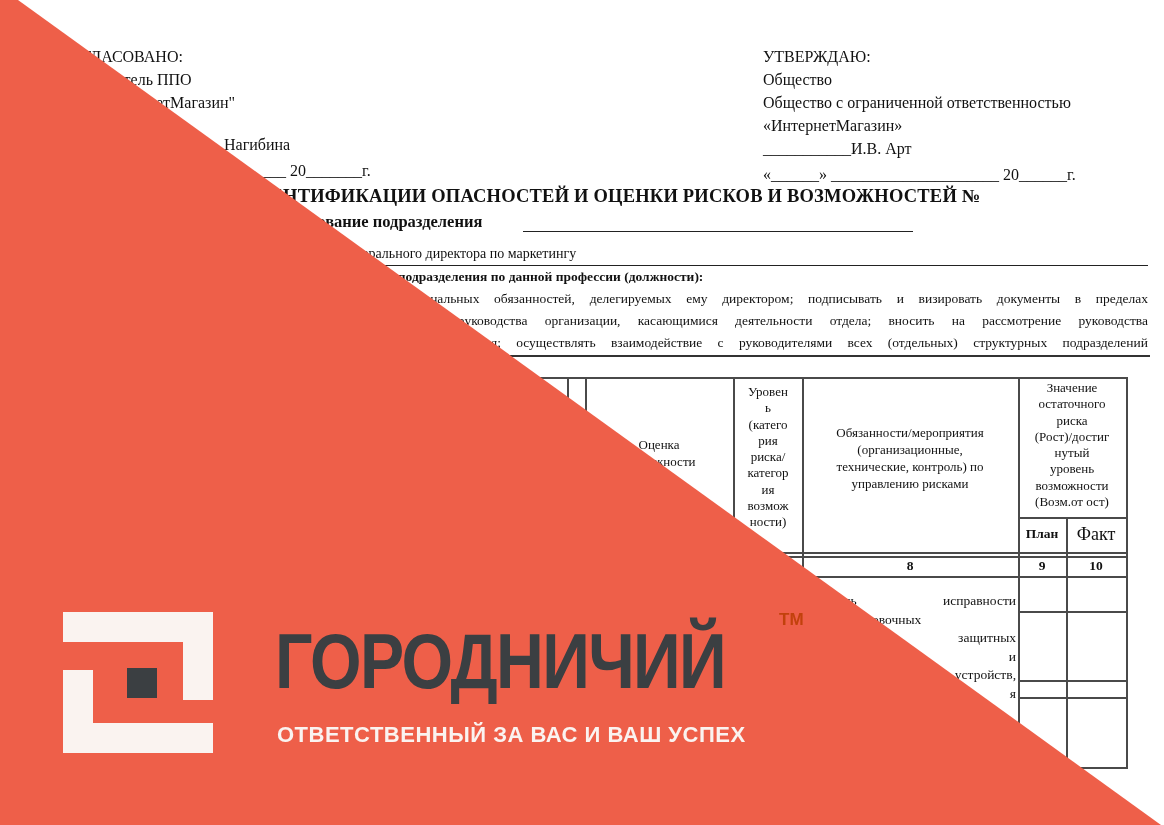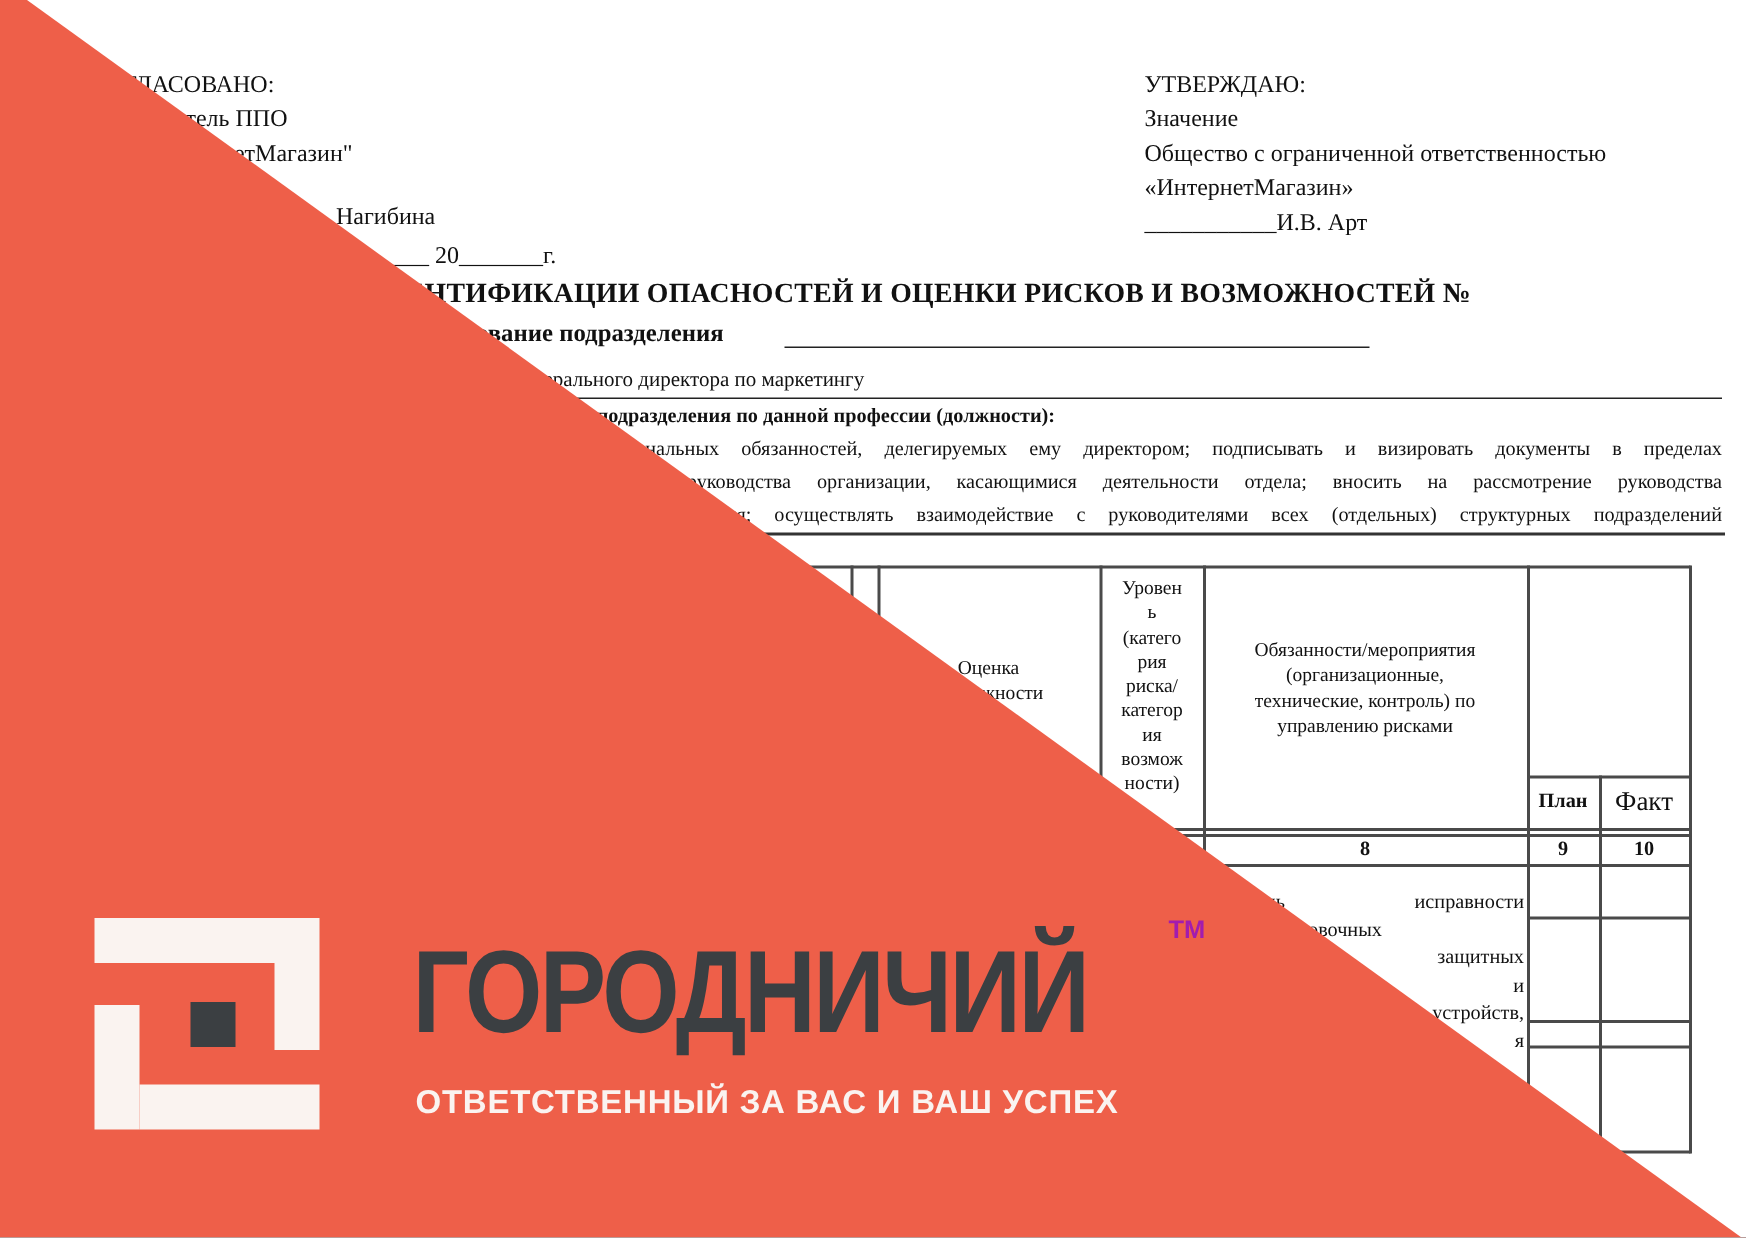--- a/index.html
+++ b/index.html
@@ -37,24 +37,25 @@
 
 <div id="canvas">
 
   <div class="abs doc" style="left:60px;top:45px;">СОГЛАСОВАНО:</div>
   <div class="abs doc" style="left:60px;top:68px;">Председатель ППО</div>
   <div class="abs doc" style="left:60px;top:91px;">ООО "ИнтернетМагазин"</div>
   <div class="abs doc" style="left:60px;top:133px;">____________________ Нагибина</div>
   <div class="abs doc" style="left:110px;top:159px;">______________________ 20_______г.</div>
 
   <div class="abs doc" style="left:763px;top:45px;">УТВЕРЖДАЮ:</div>
-  <div class="abs doc" style="left:763px;top:68px;">Значение</div>
+  <div class="abs doc" style="left:763px;top:68px;">Общество</div>
   <div class="abs doc" style="left:763px;top:91px;">Общество с ограниченной ответственностью</div>
   <div class="abs doc" style="left:763px;top:114px;">«ИнтернетМагазин»</div>
   <div class="abs doc" style="left:763px;top:137px;">___________И.В. Арт</div>
+  <div class="abs doc" style="left:763px;top:163px;">«______»  _____________________ 20______г.</div>
 
   <div class="abs title" style="left:243px;top:186px;">ИДЕНТИФИКАЦИИ ОПАСНОСТЕЙ И ОЦЕНКИ РИСКОВ И ВОЗМОЖНОСТЕЙ №</div>
   <div class="abs subtitle" style="left:262px;top:212px;">наименование подразделения</div>
   <div class="abs" style="left:523px;top:213px;width:390px;height:18px;border-bottom:1.5px solid #222;"></div>
 
   <div class="abs" style="left:343px;top:246px;width:805px;height:19px;border-bottom:1.3px solid #222;font-size:14px;">генерального директора по маркетингу</div>
   <div class="abs body13 b" style="left:248px;top:269px;">Обязанности работника подразделения по данной профессии (должности):</div>
 
   <div class="abs body13" style="left:380px;top:291px;width:768px;">
     <div class="jline">функциональных обязанностей, делегируемых ему директором; подписывать и визировать документы в пределах</div>
@@ -99,20 +100,30 @@
     <span class="ln">ности)</span>
   </div>
 
   <div class="cell" style="left:802px;top:424px;width:216px;line-height:17px;">
     <span class="ln">Обязанности/мероприятия</span>
     <span class="ln">(организационные,</span>
     <span class="ln">технические, контроль) по</span>
     <span class="ln">управлению рисками</span>
   </div>
 
+  <div class="cell" style="left:1018px;top:380px;width:108px;line-height:16.3px;">
+    <span class="ln">Значение</span>
+    <span class="ln">остаточного</span>
+    <span class="ln">риска</span>
+    <span class="ln">(Рост)/достиг</span>
+    <span class="ln">нутый</span>
+    <span class="ln">уровень</span>
+    <span class="ln">возможности</span>
+    <span class="ln">(Возм.от ост)</span>
+  </div>
 
   <div class="cell" style="left:1018px;top:526px;width:48px;font-size:13.5px;font-weight:bold;">План</div>
   <div class="cell" style="left:1066px;top:526px;width:60px;font-size:18px;">Факт</div>
 
   <div class="cell b" style="left:802px;top:558px;width:216px;font-size:13.5px;">8</div>
   <div class="cell b" style="left:1018px;top:558px;width:48px;font-size:13.5px;">9</div>
   <div class="cell b" style="left:1066px;top:558px;width:60px;font-size:13.5px;">10</div>
 
   <div class="mcell" style="left:802px;top:592px;width:214px;">
     <span class="fx">
@@ -128,16 +139,16 @@
 
   <div id="red-overlay" style="background: rgb(238, 95, 73);"></div>
 
   <div class="logo-bar" style="left: 63px; top: 612px; width: 150px; height: 30px; background: rgb(250, 243, 240);"></div>
   <div class="logo-bar" style="left: 183px; top: 642px; width: 30px; height: 58px; background: rgb(250, 243, 240);"></div>
   <div class="logo-bar" style="left: 63px; top: 670px; width: 30px; height: 83px; background: rgb(250, 243, 240);"></div>
   <div class="logo-bar" style="left: 93px; top: 723px; width: 120px; height: 30px; background: rgb(250, 243, 240);"></div>
   <div class="logo-bar dark-sq" style="left: 127px; top: 668px; width: 30px; height: 30px; background: rgb(59, 63, 66);"></div>
 
   <div id="brand" style="left: 275px; top: 625px; color: rgb(59, 63, 66);">ГОРОДНИЧИЙ</div>
-  <div id="brand-tm" style="left: 779px; top: 610px; color: #a21caf;">ТМ</div>
+  <div id="brand-tm" style="left: 779px; top: 610px; color: #c2410c;">ТМ</div>
   <div id="tagline" style="left: 277px; top: 722px; color: rgb(250, 243, 240);">ОТВЕТСТВЕННЫЙ ЗА ВАС И ВАШ УСПЕХ</div>
 
 </div>
 
 </body></html>

